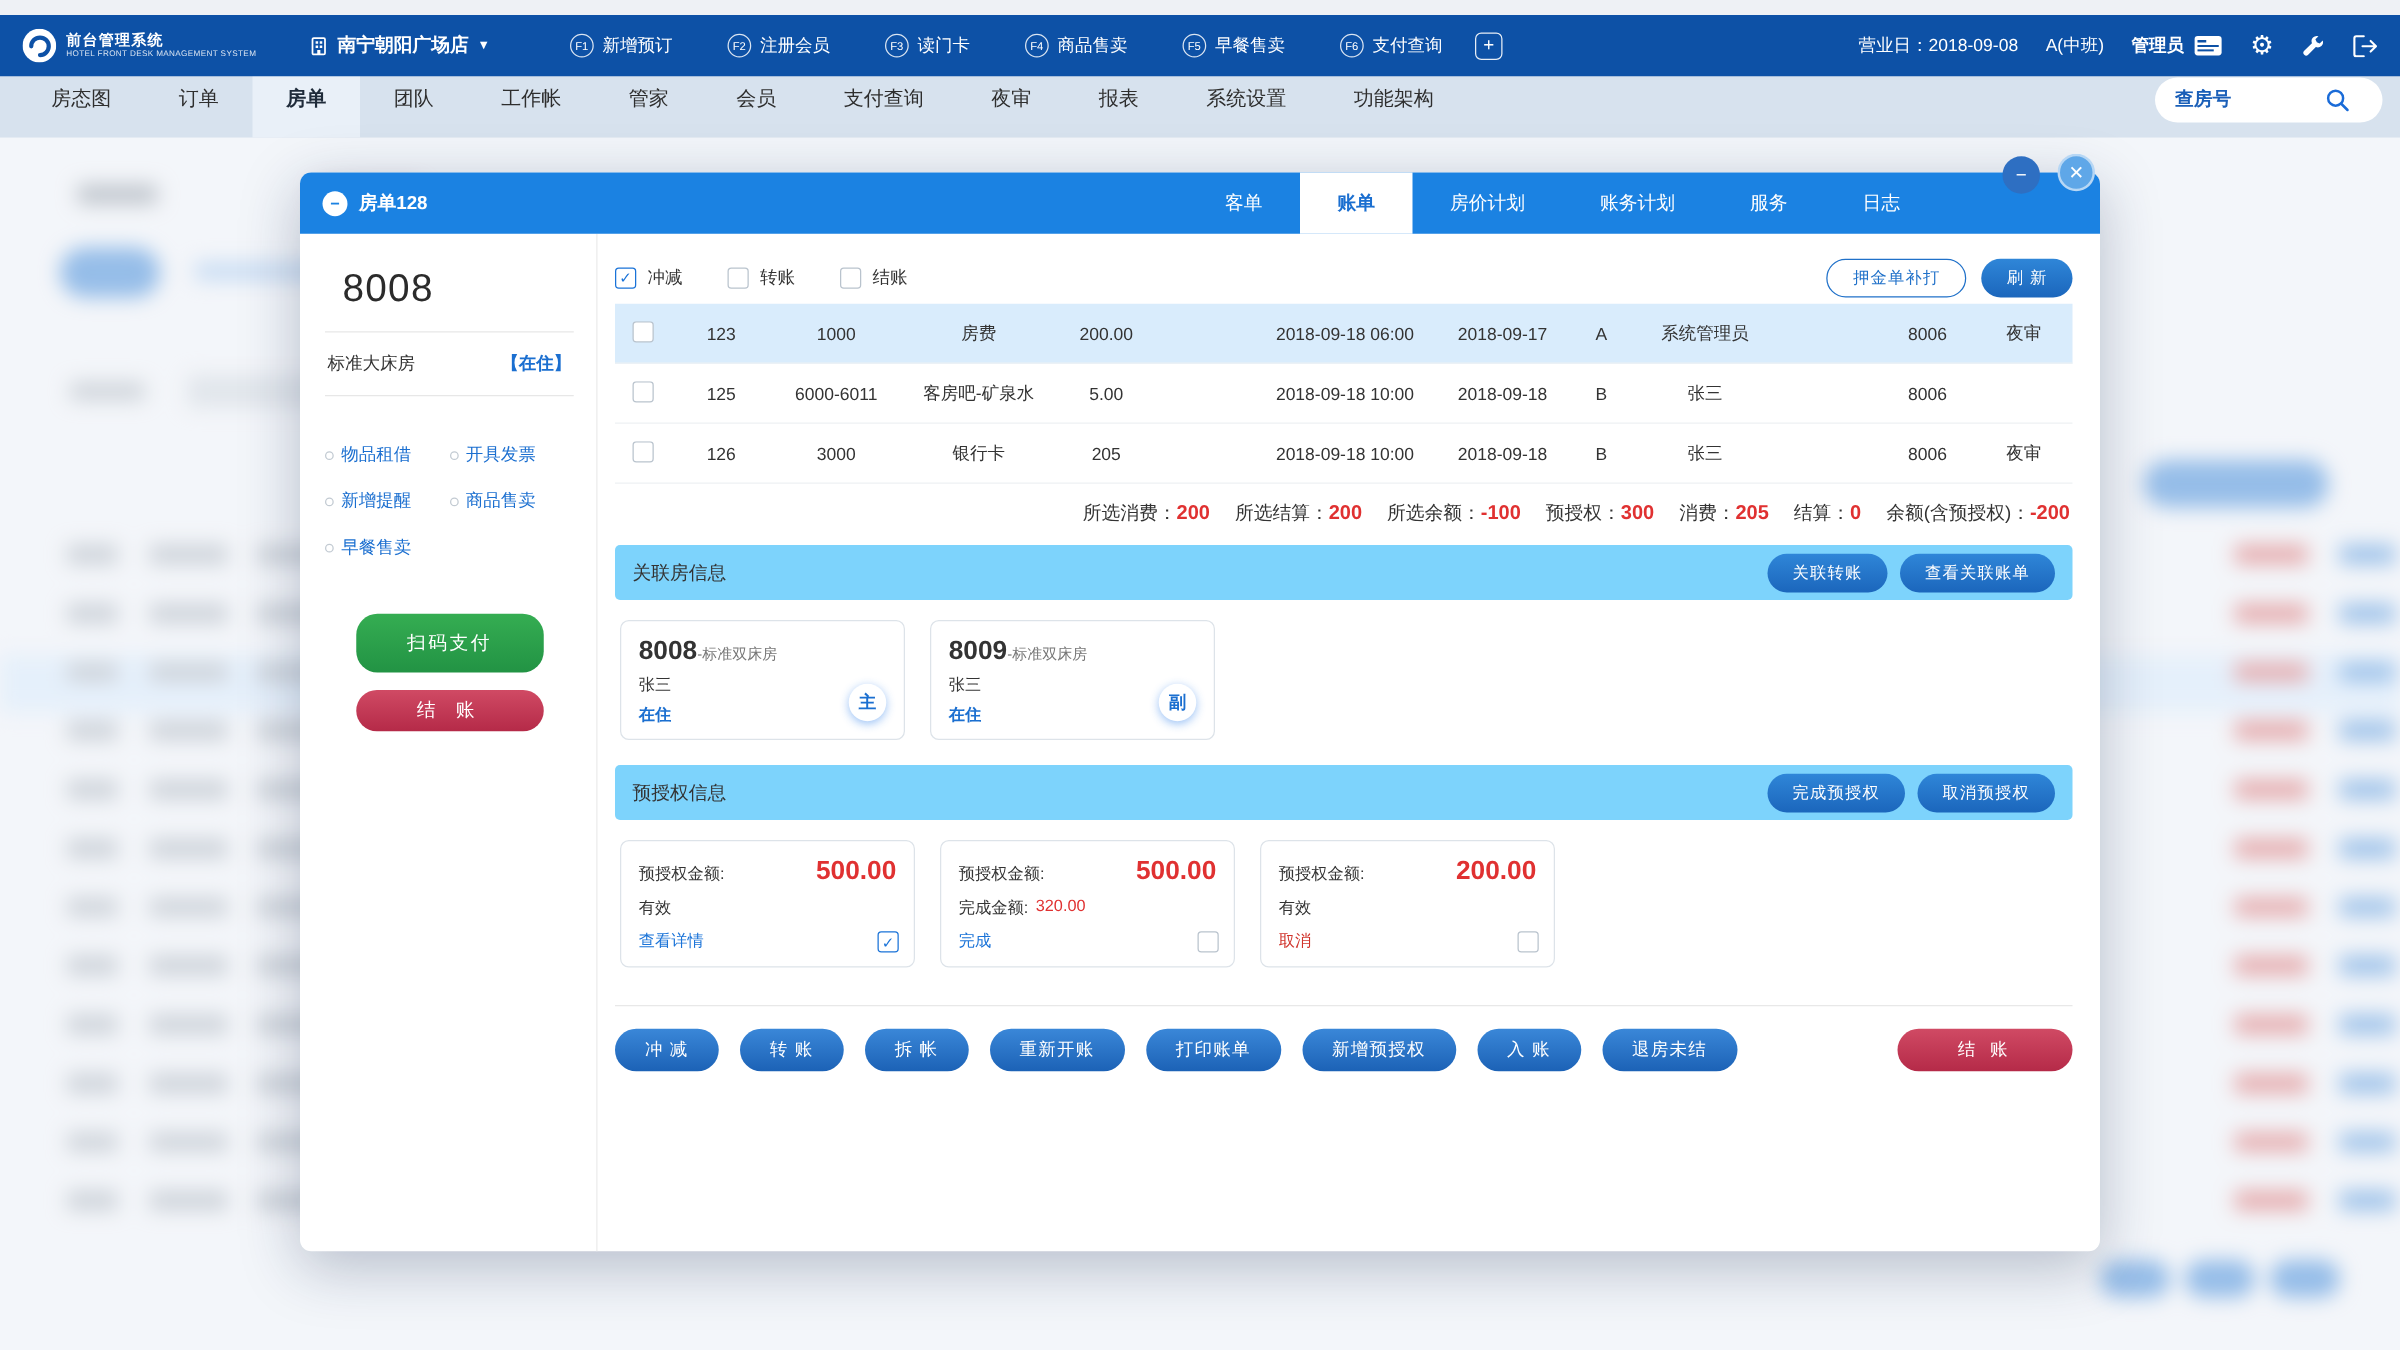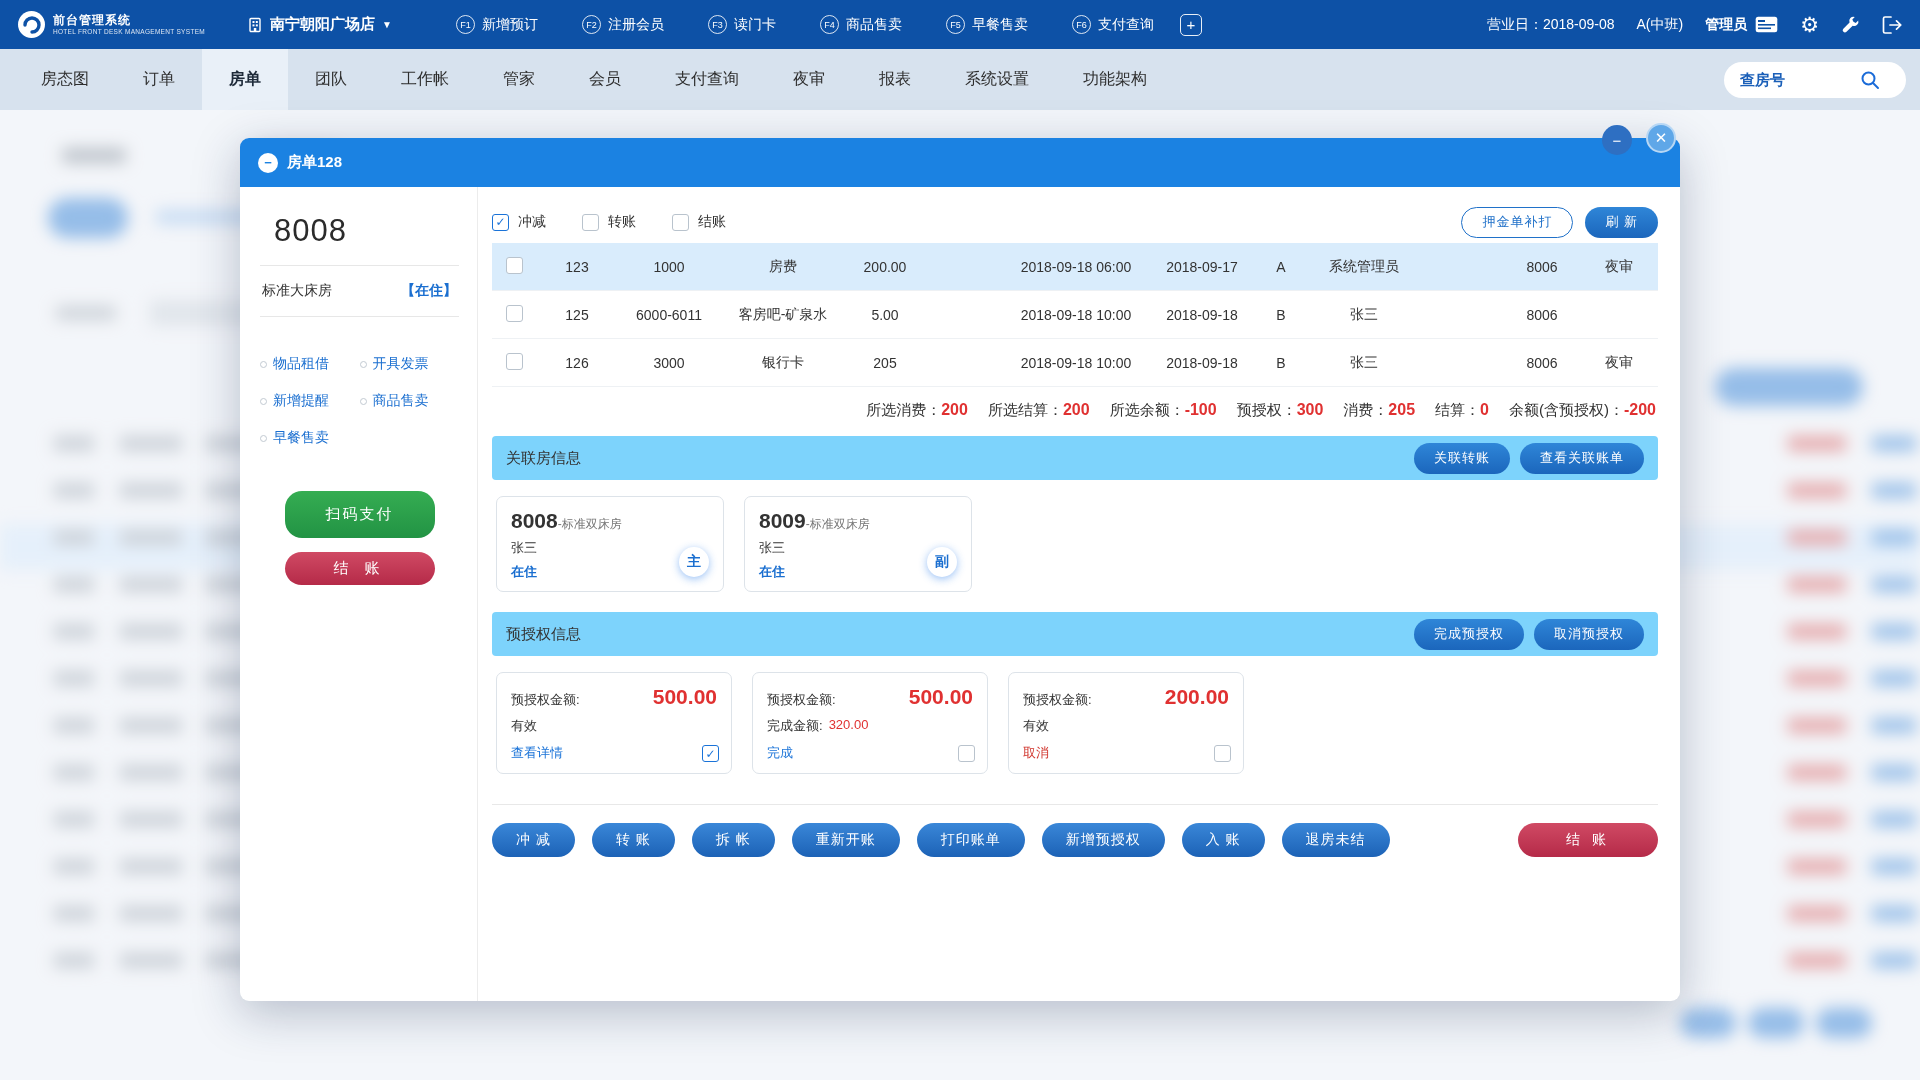--- a/index.html
+++ b/index.html
@@ -1,21 +1,21 @@
 <!DOCTYPE html>
 <html><head>
 <meta charset="utf-8">
 <style>
   * { margin:0; padding:0; box-sizing:border-box; }
   html,body { width:1920px; height:1080px; overflow:hidden; }
   body { font-family:"Liberation Sans","DejaVu Sans",sans-serif; background:#eef1f5; color:#333; }
   .screen { position:relative; width:1920px; height:1080px; overflow:hidden; }
 
   
-  .topbar { position:absolute; top:0; left:0; right:0; height:49px; background:#0d51a6; display:flex; align-items:center; padding:0 18px; color:#fff; z-index:40; }
+  .topbar { position:absolute; top:12px; left:0; right:0; height:49px; background:#0d51a6; display:flex; align-items:center; padding:0 18px; color:#fff; z-index:40; }
   .logo { display:flex; align-items:center; gap:8px; }
   .logo-txt { line-height:1.1; }
   .logo-title { font-size:12px; font-weight:bold; letter-spacing:1px; }
   .logo-sub { font-size:6.5px; opacity:.85; letter-spacing:.3px; }
   .store { display:flex; align-items:center; gap:7px; margin-left:42px; font-size:15px; font-weight:bold; cursor:pointer; }
   .store .caret { font-size:10px; color:#fff; }
   .shortcuts { display:flex; align-items:center; gap:44px; margin-left:64px; }
   .shortcut { display:flex; align-items:center; gap:7px; font-size:14px; cursor:pointer; }
   .fkey { width:19px; height:19px; border:1px solid rgba(255,255,255,.85); border-radius:50%; font-size:9px; display:flex; align-items:center; justify-content:center; }
   .plus-btn { width:22px; height:22px; border:1.5px solid rgba(255,255,255,.9); border-radius:5px; font-size:15px; display:flex; align-items:center; justify-content:center; margin-left:26px; cursor:pointer; }
@@ -247,20 +247,28 @@
         </svg>
     </div>
   </nav>
 
   <section class="modal">
     <div class="modal-header">
       <div class="mh-left">
         <span class="mh-badge">−</span>
         <span>房单128</span>
       </div>
+      <div class="mh-tabs">
+        <div class="mh-tab">客单</div>
+        <div class="mh-tab active">账单</div>
+        <div class="mh-tab">房价计划</div>
+        <div class="mh-tab">账务计划</div>
+        <div class="mh-tab">服务</div>
+        <div class="mh-tab">日志</div>
+      </div>
       <div class="win-btn win-min">−</div>
       <div class="win-btn win-close">✕</div>
     </div>
 
     <div class="modal-body">
 
       <aside class="sidebar">
         <div class="room-no">8008</div>
         <div class="sb-divider"></div>
         <div class="room-line">

